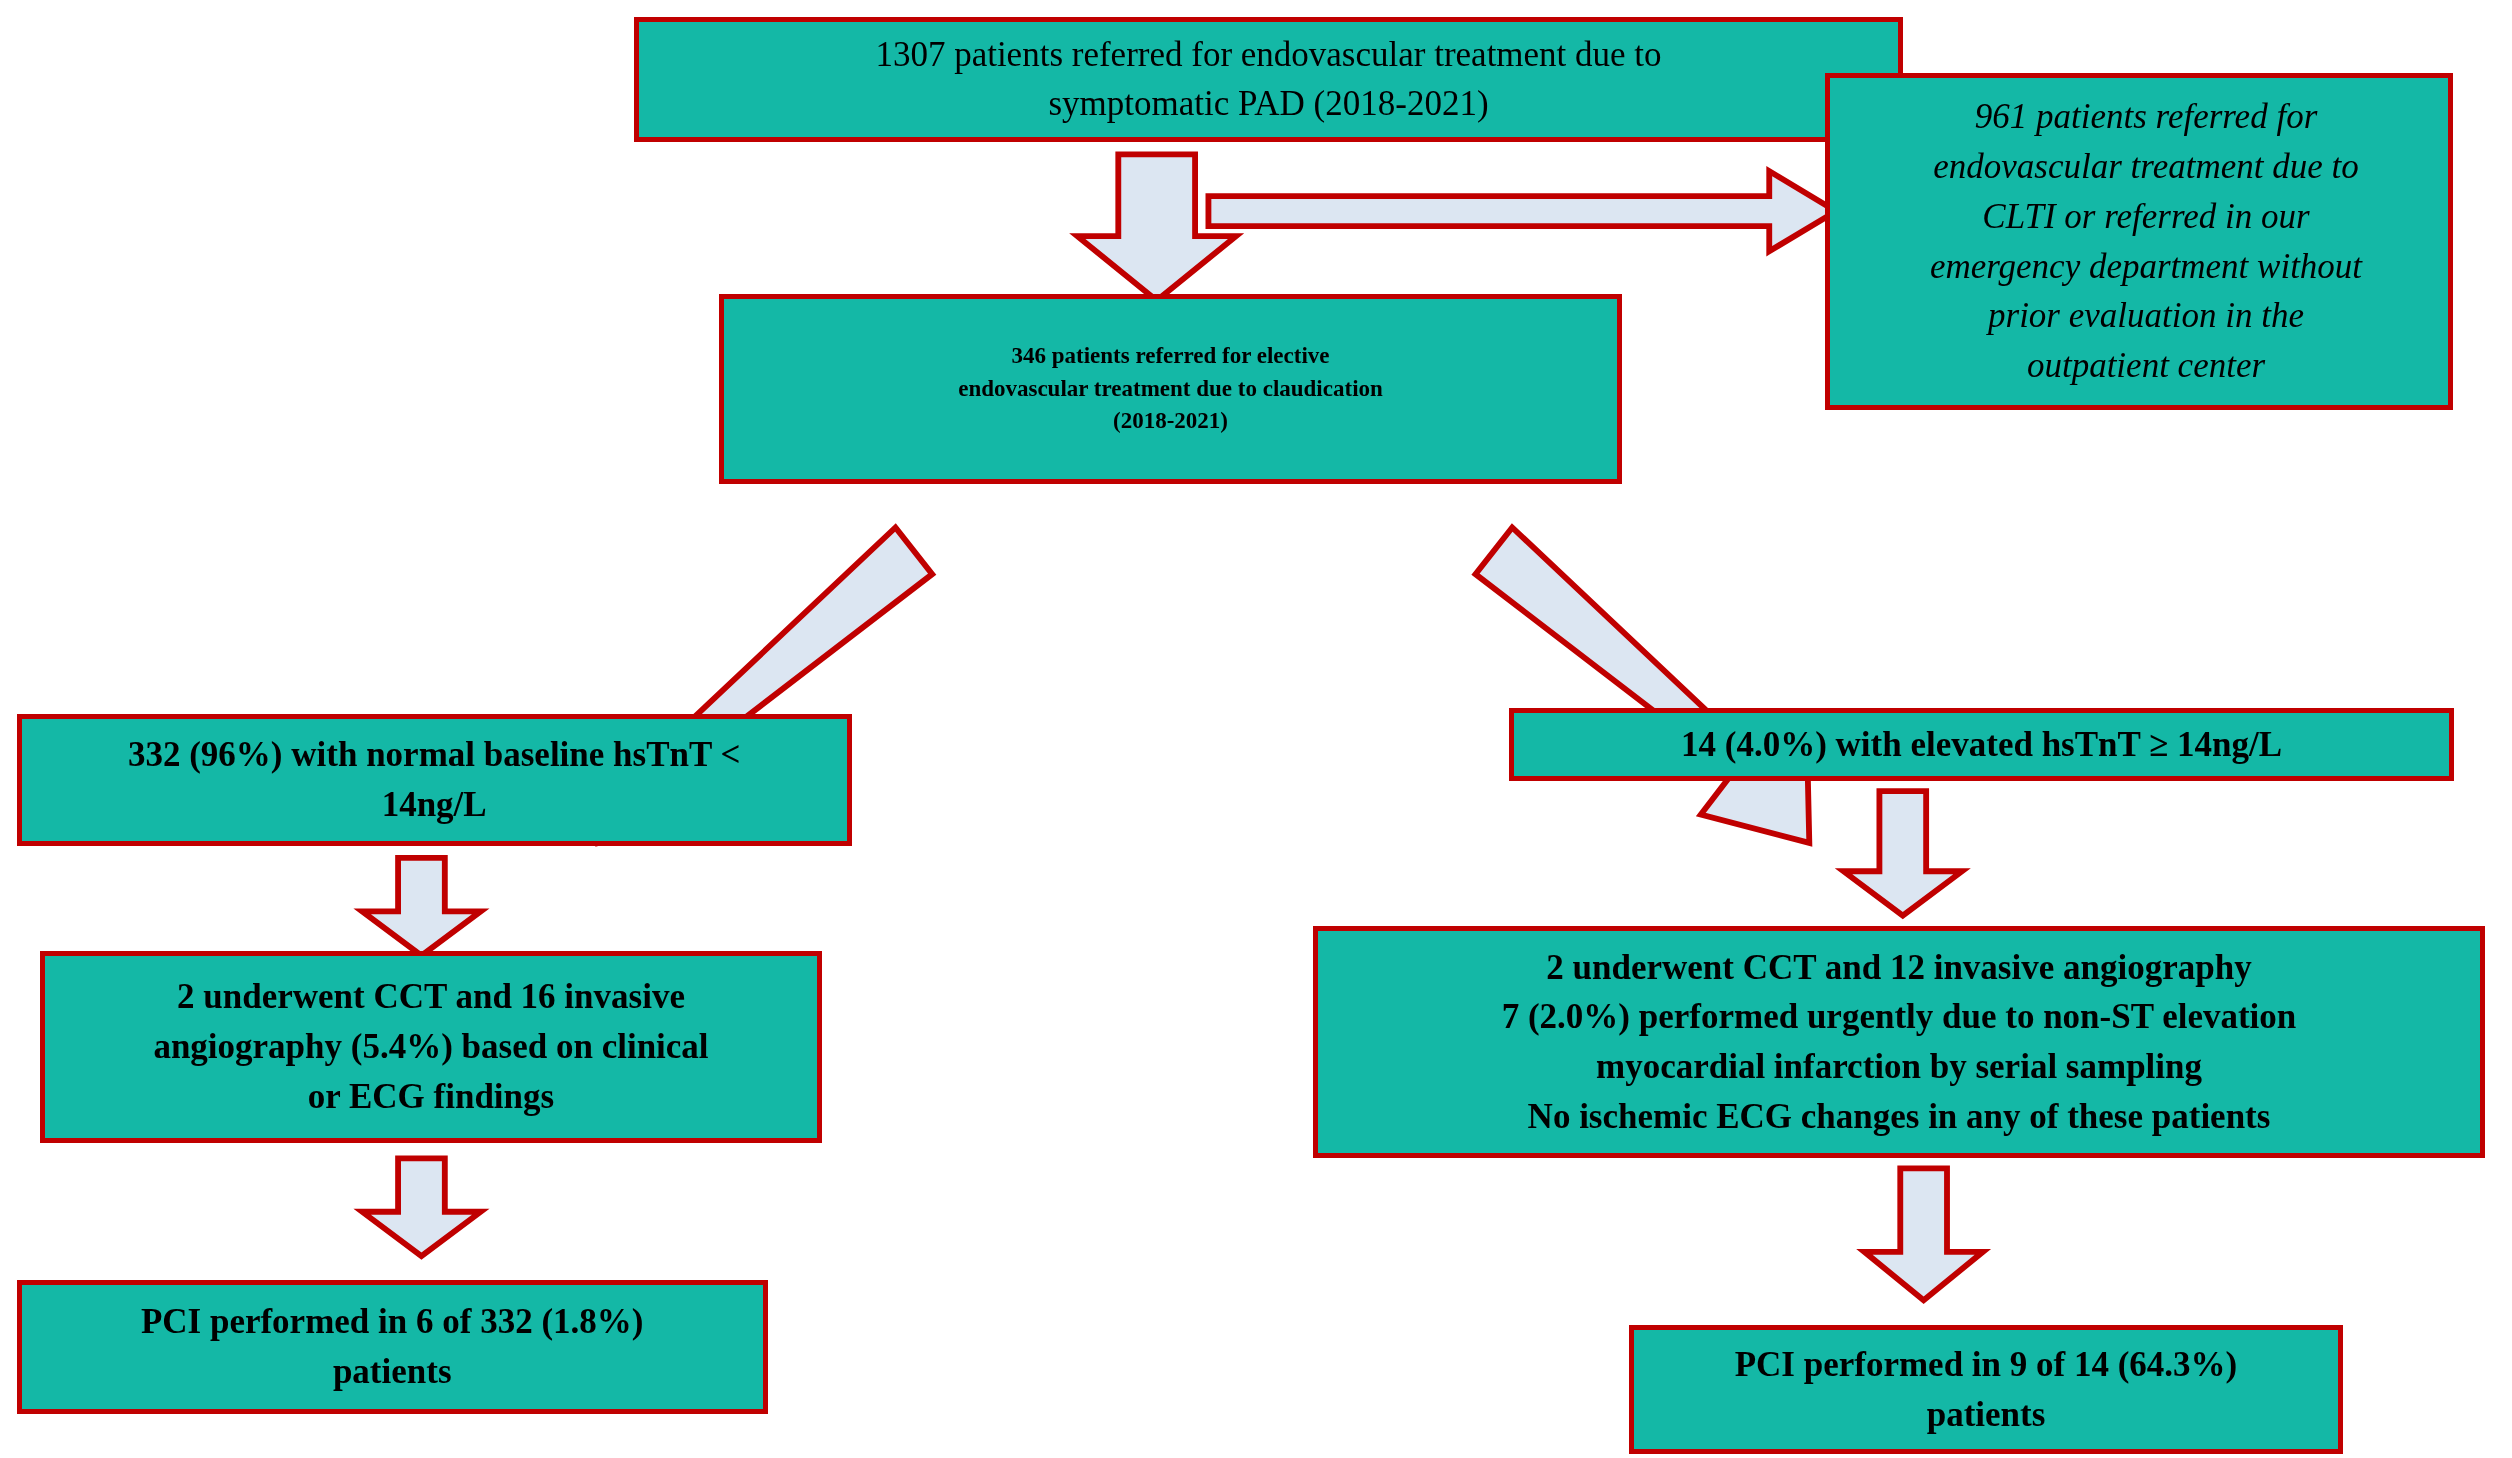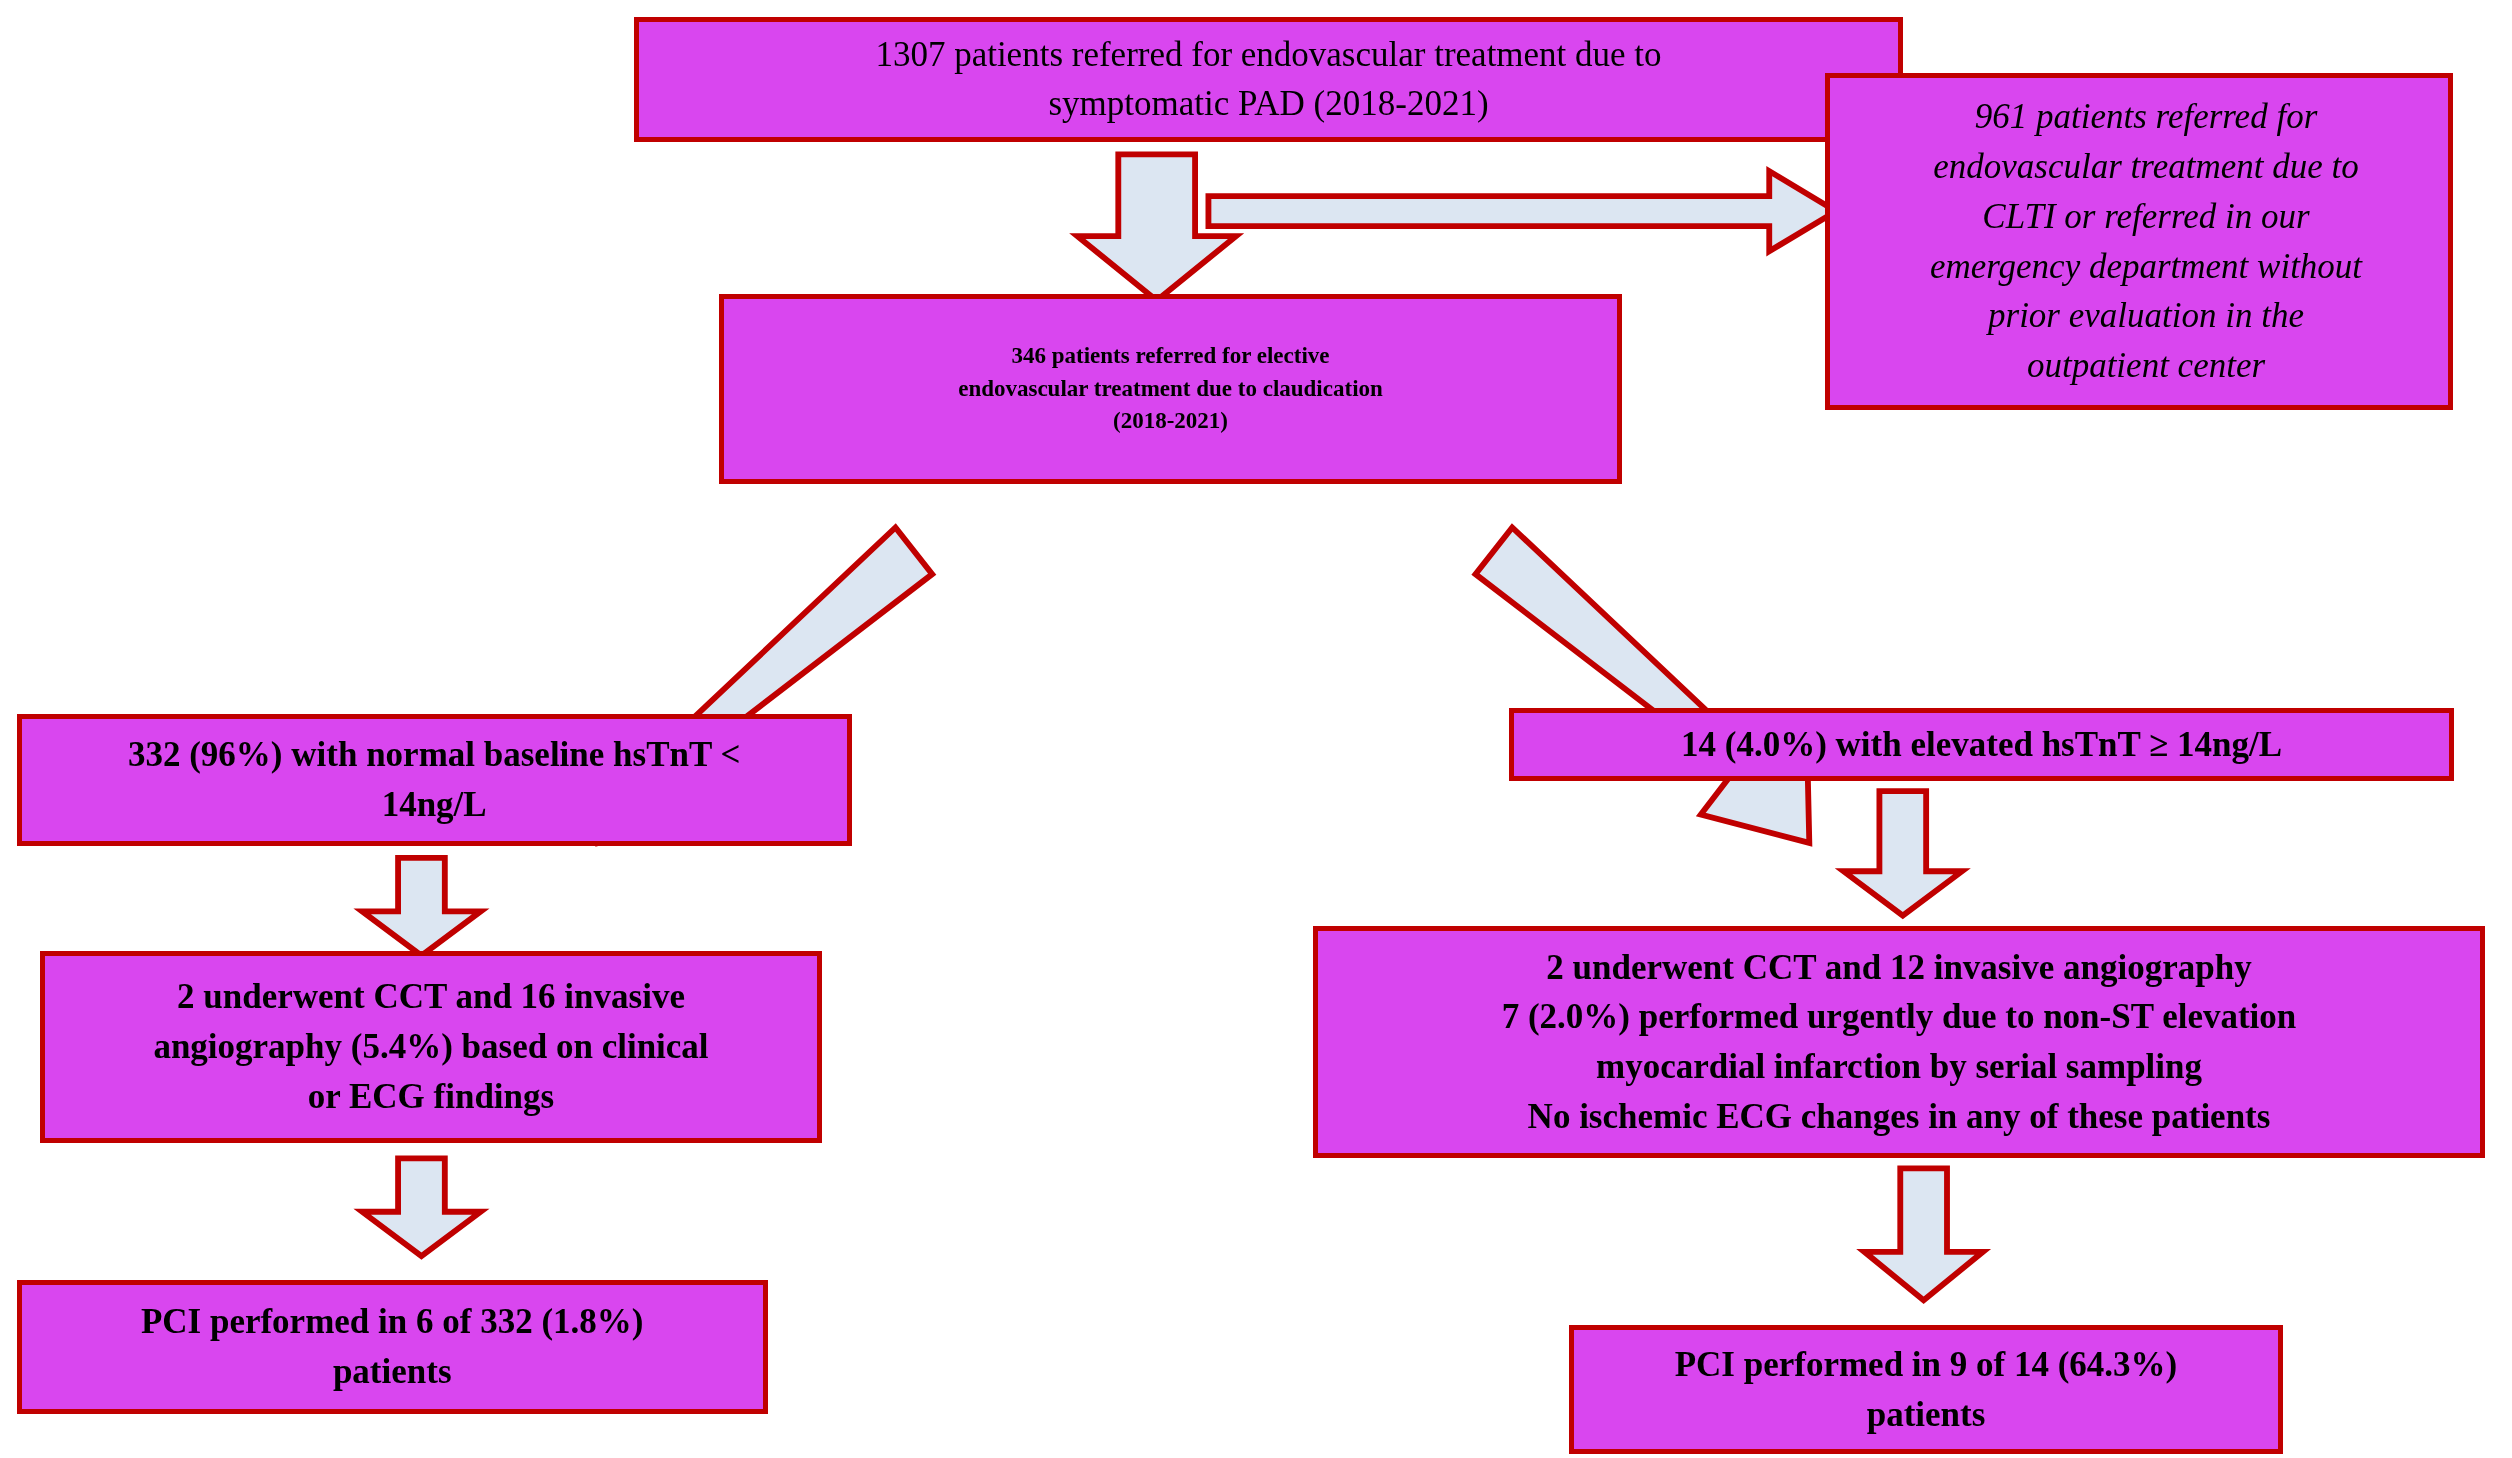--- a/index.html
+++ b/index.html
@@ -14,21 +14,21 @@
   #canvas {
     position: relative;
     width: 2512px;
     height: 1458px;
     background: #ffffff;
     overflow: hidden;
   }
   .node {
     position: absolute;
     box-sizing: border-box;
-    background: #d946ef;
+    background: #14b8a6;
     border: 5.8px solid #c00000;
     display: flex;
     align-items: center;
     justify-content: center;
     text-align: center;
     line-height: 1.42;
     white-space: pre-line;
   }
   .node-inner {
     width: 100%;
@@ -120,19 +120,19 @@
 7 (2.0%) performed urgently due to non-ST elevation
 myocardial infarction by serial sampling
 No ischemic ECG changes in any of these patients</div>
   </div>
 
   <div class="node bold" style="left:16.7px; top:1280px; width:751px; height:134px; font-size:35px;">
     <div class="node-inner">PCI performed in 6 of 332 (1.8%)
 patients</div>
   </div>
 
-  <div class="node bold" style="left:1569px; top:1325px; width:714px; height:129px; font-size:35px;">
+  <div class="node bold" style="left:1629px; top:1325px; width:714px; height:129px; font-size:35px;">
     <div class="node-inner">PCI performed in 9 of 14 (64.3%)
 patients</div>
   </div>
 
 </div>
 
 
 </body></html>

